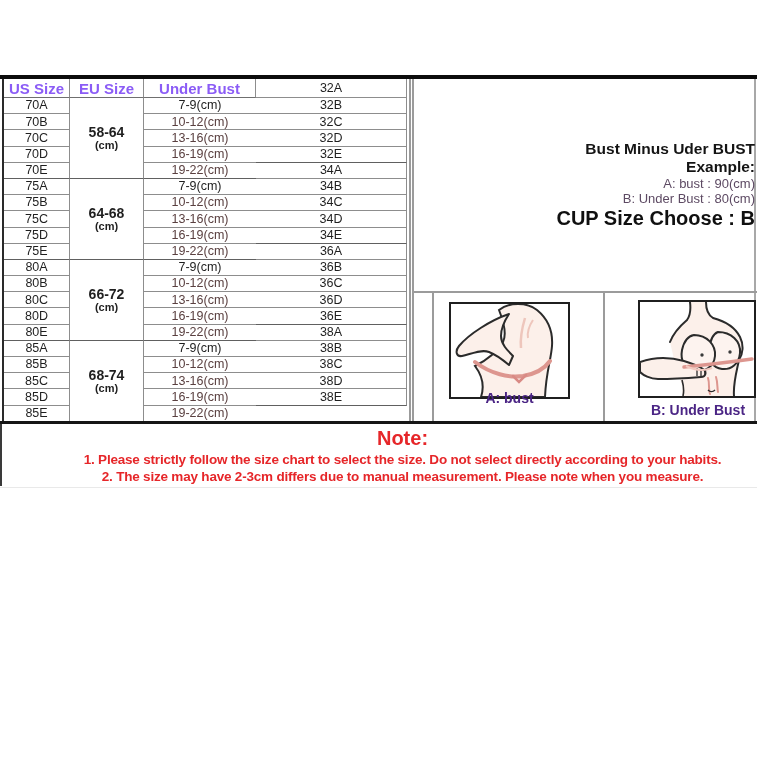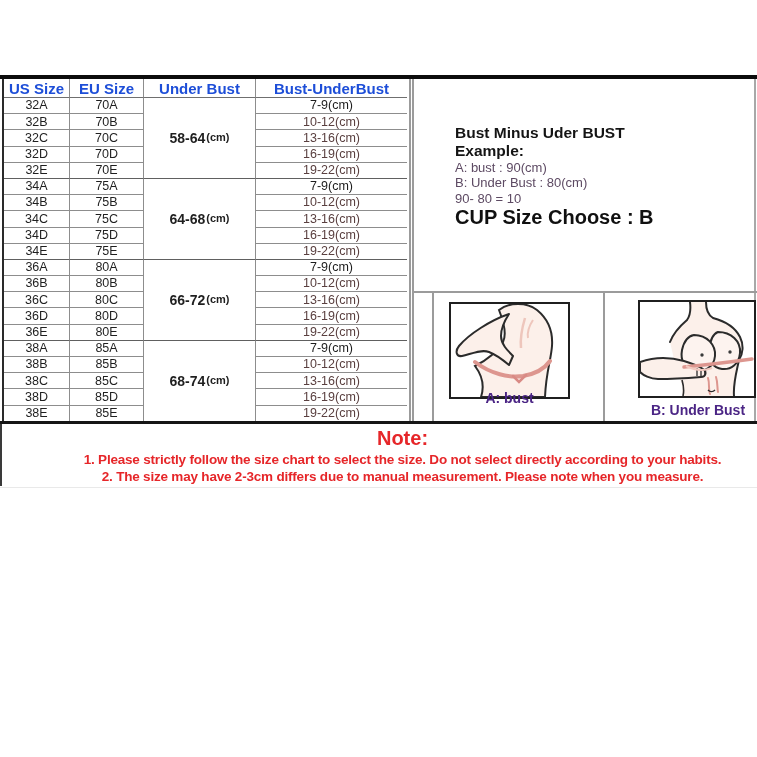--- a/index.html
+++ b/index.html
@@ -23,29 +23,29 @@
 
   
   #size-table{position:absolute;left:2px;top:79px;width:405px;height:343px;
     border-left:2px solid #2a2a2a;border-right:2px solid #9b9b9b;box-sizing:content-box;
     display:grid;grid-template-columns:66px 74px 112px 151px;
     grid-template-rows:19px repeat(20,16.2px);}
   #size-table .cell{display:flex;align-items:center;justify-content:center;
     border-right:1px solid var(--grid);border-bottom:1px solid var(--grid);
     box-sizing:border-box;font-size:12.5px;line-height:1;background:#fff;}
   #size-table .cell.last{border-right:none;}
-  #size-table .h{font-weight:bold;font-size:15px;color:#1d4ed8;border-bottom:1.5px solid #6f6f6f;}
+  #size-table .h{font-weight:bold;font-size:15px;color:#8b5cf6;border-bottom:1.5px solid #6f6f6f;}
   #size-table .gend{border-bottom:1.5px solid #606060;}
-  #size-table .c-ub{flex-direction:row;font-weight:600;font-size:14px;gap:1px;}
+  #size-table .c-ub{flex-direction:column;font-weight:600;font-size:14px;gap:1px;}
   #size-table .c-ub .unit{font-size:11px;font-weight:600;}
   #size-table .diff-dark{color:#1d1d1d;}
   #size-table .diff-brown{color:var(--brown);}
 
   
-  #example{position:absolute;left:455px;top:124px;width:300px;text-align:left;}
+  #example{position:absolute;left:455px;top:140px;width:300px;text-align:right;}
   #example .ex-title{font-weight:bold;font-size:15.5px;color:#141414;line-height:18px;}
   #example .ex-line{font-size:13px;color:var(--plum);line-height:15.3px;}
   #example .ex-result{font-weight:bold;font-size:20px;color:#101010;line-height:21px;margin-top:1px;}
 
   
   .fig-box{position:absolute;border:2px solid #1f1f1f;background:#fff;box-sizing:border-box;}
   #fig-a{left:449px;top:302px;width:121px;height:97px;}
   #fig-b{left:638px;top:300px;width:118px;height:98px;}
   .fig-caption{position:absolute;text-align:center;font-size:14px;font-weight:600;color:var(--caption);}
   #cap-a{left:449px;top:390px;width:121px;}
@@ -62,21 +62,20 @@
 <body>
 
 <div id="canvas">
 
   <div id="top-rule" class="hline"></div>
 
   <div id="size-table">
     <div class="cell h">US Size</div>
     <div class="cell h">EU Size</div>
     <div class="cell h">Under Bust</div>
-    <div class="cell h last">Bust-UnderBust</div>
 
   <div class="cell c-us">32A</div>
       <div class="cell c-eu">70A</div>
       <div class="cell c-ub gend" style="grid-row: span 5;">
         <div>58-64</div>
         <div class="unit">(cm)</div>
       </div>
       <div class="cell last diff-dark">7-9(cm)</div>
       <div class="cell c-us">32B</div>
       <div class="cell c-eu">70B</div>
@@ -153,21 +152,20 @@
   <div id="panel-right" class="vline"></div>
   <div id="figs-top" class="hline"></div>
   <div id="figs-left" class="vline"></div>
   <div id="figs-divider" class="vline"></div>
 
   <div id="example">
     <div class="ex-title">Bust Minus Uder BUST</div>
     <div class="ex-title">Example:</div>
     <div class="ex-line">A: bust : 90(cm)</div>
     <div class="ex-line">B: Under Bust : 80(cm)</div>
-    <div class="ex-line">90- 80 = 10</div>
     <div class="ex-result">CUP Size Choose : B</div>
   </div>
 
   <div id="fig-a" class="fig-box">
     <svg viewBox="0 0 117 93">
 
       <path d="M48,6 C58,-2 76,-2 86,6 C97,15 102,28 101,42 C100,56 95,68 94,93 L30,93 C34,81 30,70 24,62 C36,56 46,48 52,38 C56,30 52,16 48,6 Z" fill="#fcf0ea" stroke="#2b2b2b" stroke-width="2"></path>
 
       <path d="M58,10 C40,16 18,30 8,42 C4,47 5,53 11,52 C20,50 30,45 38,48 C46,51 52,56 58,61 L62,52 C56,46 50,40 50,32 C50,24 54,16 58,10 Z" fill="#fcf0ea" stroke="#2b2b2b" stroke-width="2" stroke-linejoin="round"></path>
 

